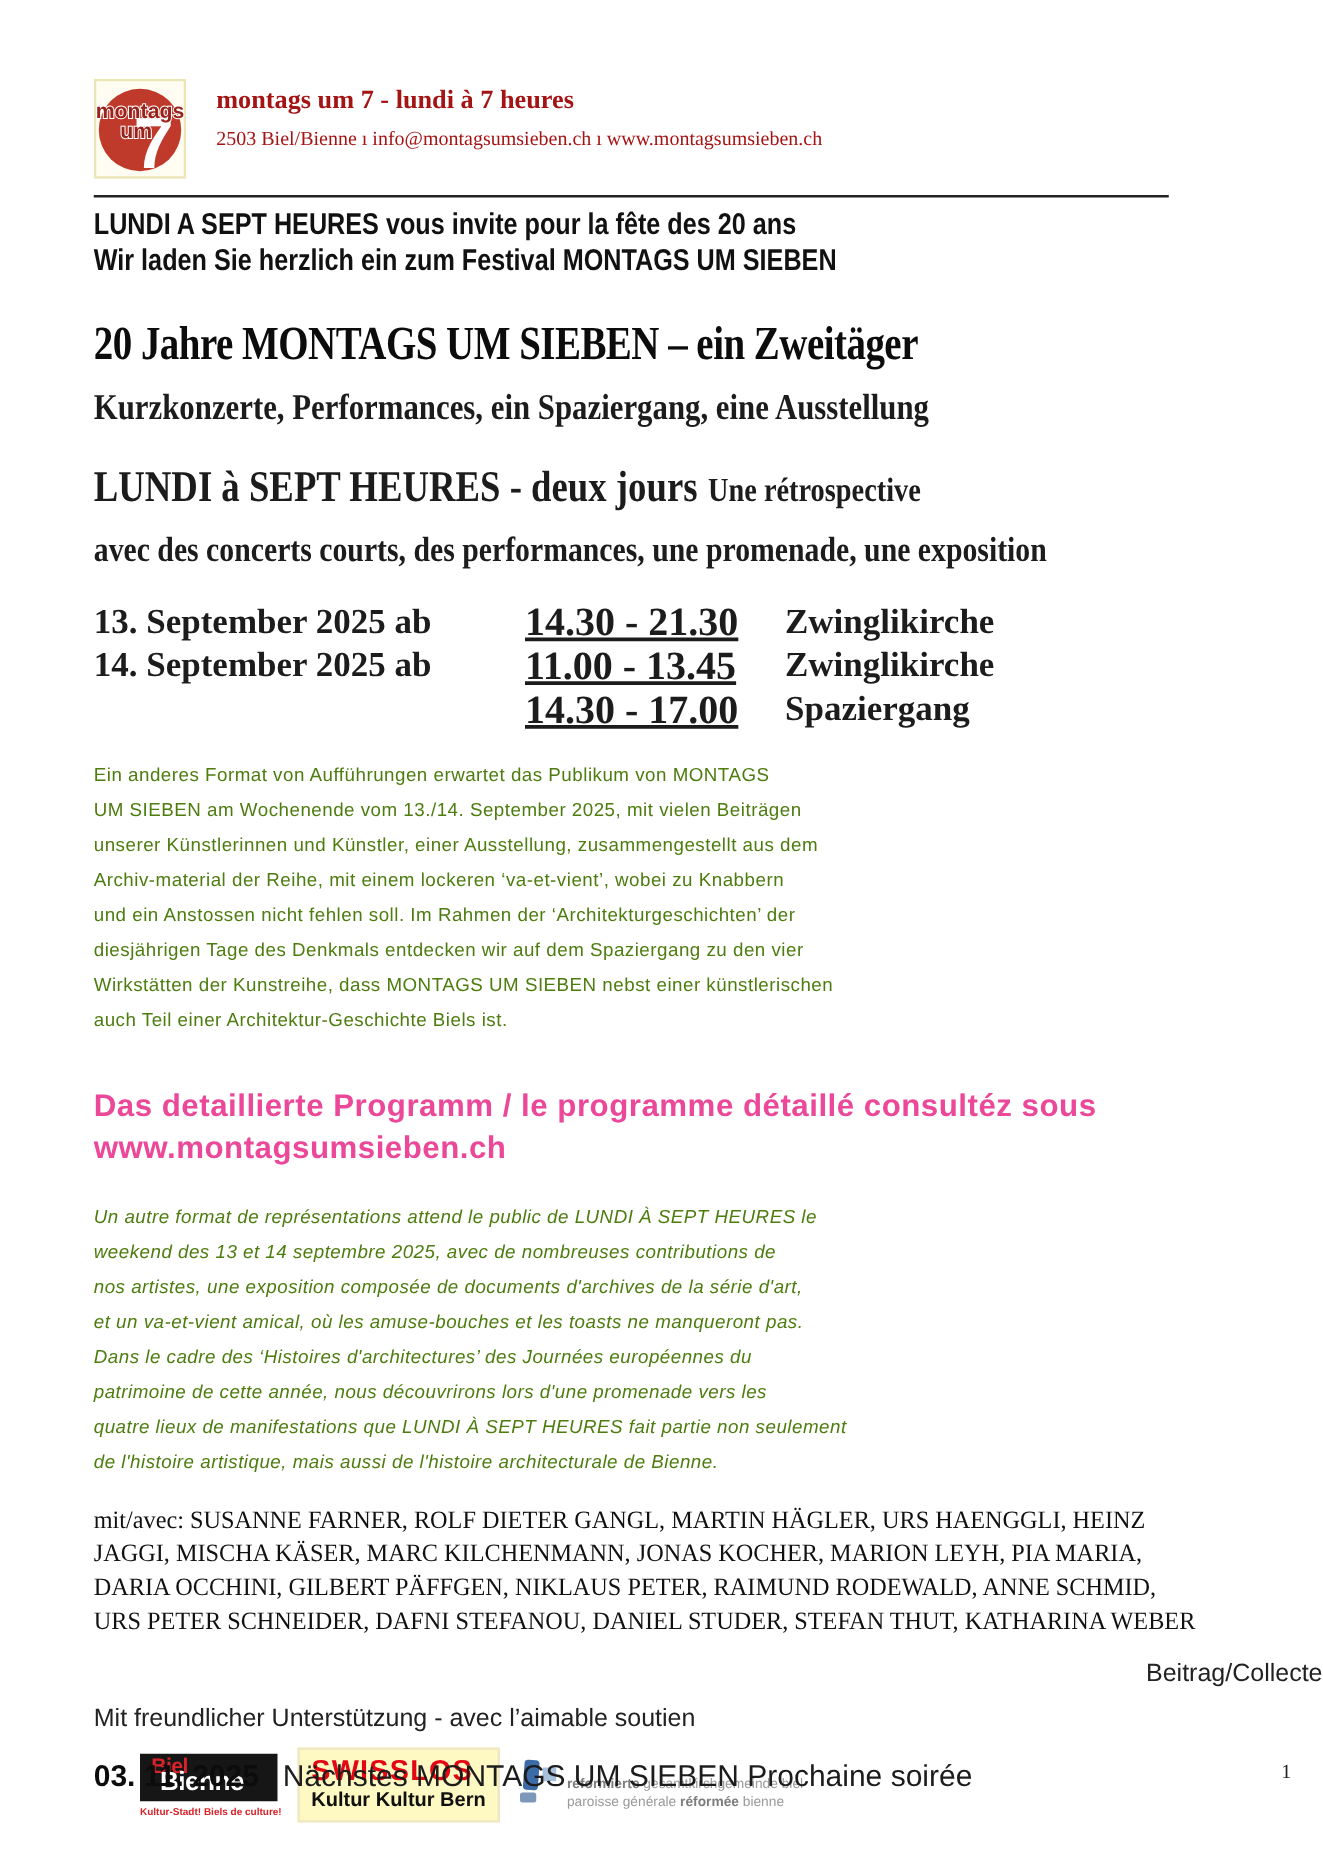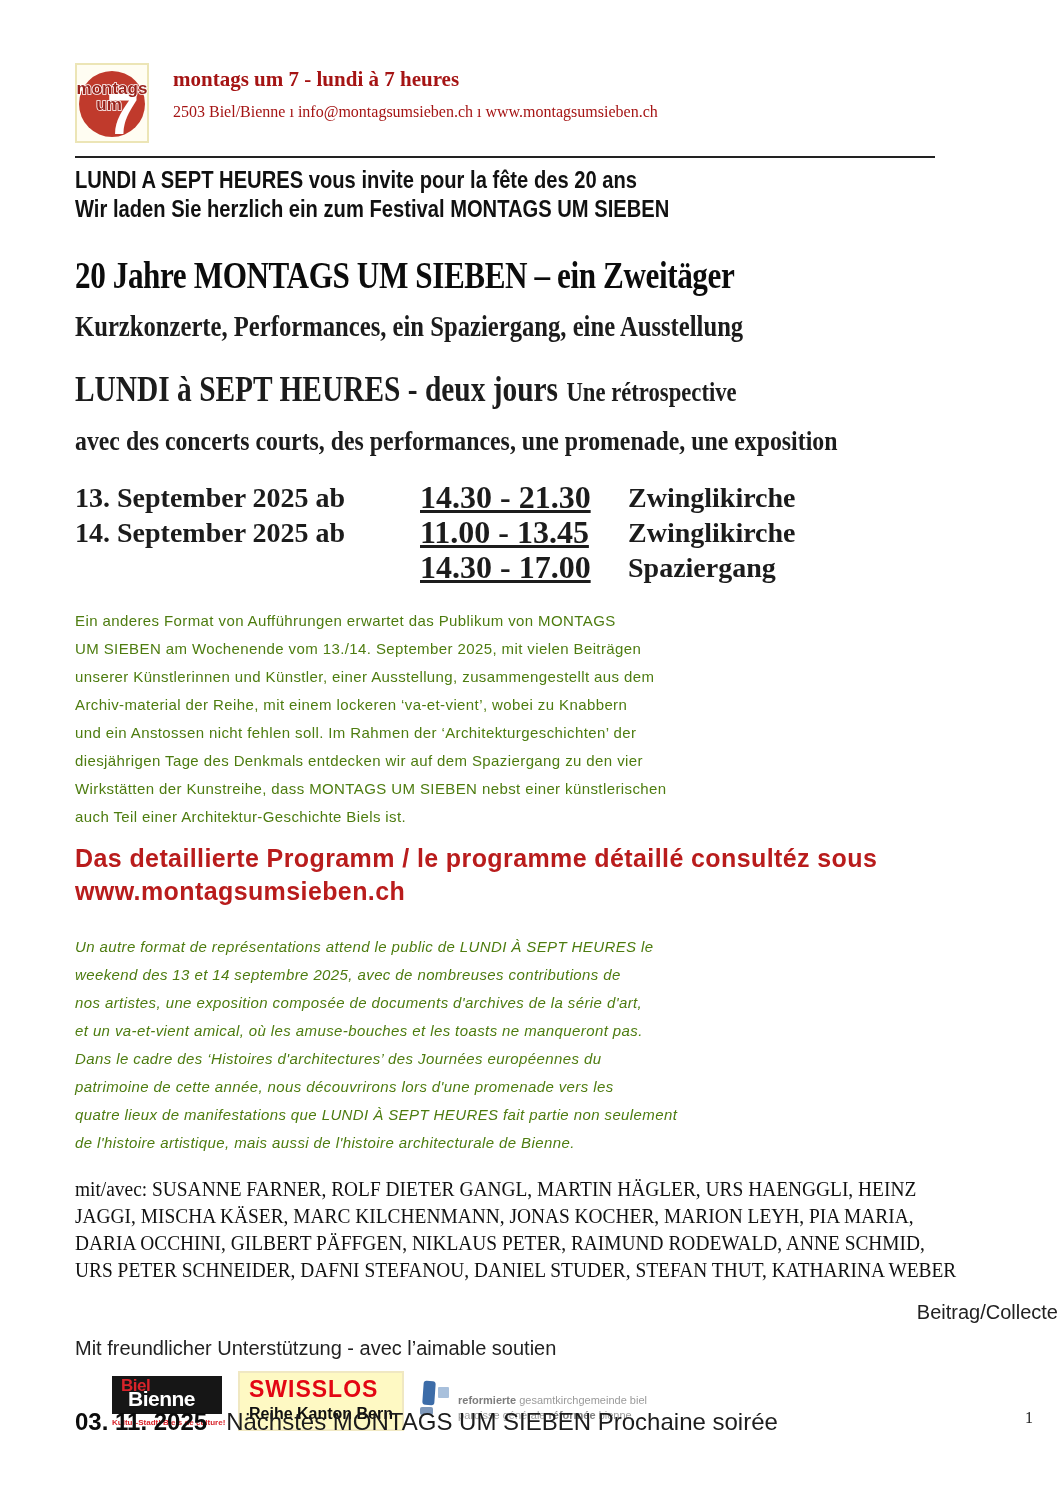--- a/index.html
+++ b/index.html
@@ -59,22 +59,22 @@
   .sched-time { width:208px; font-size:32px;text-decoration:underline; }
   .sched-venue { font-size:28px; }
 
   
   .body-de, .body-fr {
     margin-top:22px; width:950px; font-size:15px; line-height:28px;
     letter-spacing:0.4px; white-space:pre-line; color:#4d7c0f;
   }
   .body-fr { font-style:italic; margin-top:25px; }
   .program {
-    margin-top:11px; font-weight:bold; font-size:25px; line-height:33px;
-    letter-spacing:0.4px; white-space:pre-line; color:#b91c1c;
+    margin-top:38px; font-weight:bold; font-size:25px; line-height:33px;
+    letter-spacing:0.4px; white-space:pre-line; color:#ec4899;
   }
   .artists {
     margin-top:19px; width:990px; font-family:"Liberation Serif", serif;
     font-size:20px; line-height:27px; white-space:pre-line;
     transform:scaleX(0.97); transform-origin:left top; color:#111;
   }
   .contribution { margin-top:17px; font-size:20px; color:#222;text-align:right; }
   .support { margin-top:13px; font-size:20px; color:#222; }
 
   
@@ -195,21 +195,21 @@
     <div class="sponsors">
       <div class="biel-wrap">
         <div class="biel-box">
           <span class="biel-word1">Biel</span>
           <span class="biel-word2">Bienne</span>
         </div>
         <div class="biel-caption">Kultur-Stadt! Biels de culture!</div>
       </div>
       <div class="swisslos-box">
         <div class="swisslos-name">SWISSLOS</div>
-        <div class="swisslos-sub">Reihe Kanton Bern</div>
+        <div class="swisslos-sub">Kultur Kultur Bern</div>
       </div>
       <div class="reformierte">
         <svg width="32" height="44" viewBox="0 0 32 44">
           <rect x="3" y="1" width="12" height="24" rx="3" fill="#3c6ca8" transform="rotate(4 9 13)"></rect>
           <rect x="18" y="7" width="11" height="11" rx="1" fill="#a8c0dc"></rect>
           <rect x="0" y="27" width="13" height="8" rx="2" fill="#7e98ba"></rect>
         </svg>
         <div class="ref-text">
           <div><span class="ref-bold">reformierte</span><span> gesamtkirchgemeinde biel</span></div>
           <div><span>paroisse générale </span><span class="ref-bold">réformée</span><span> bienne</span></div>

